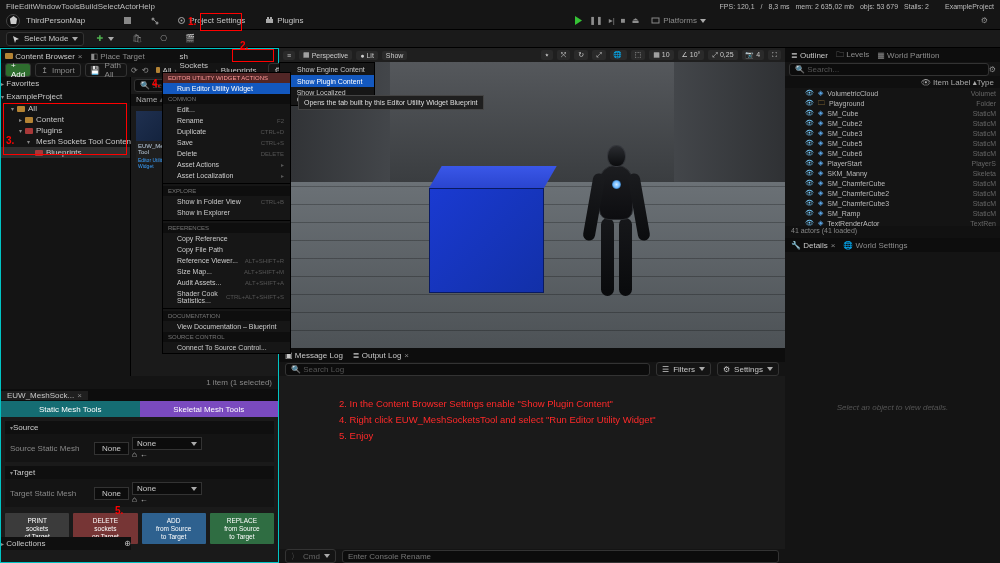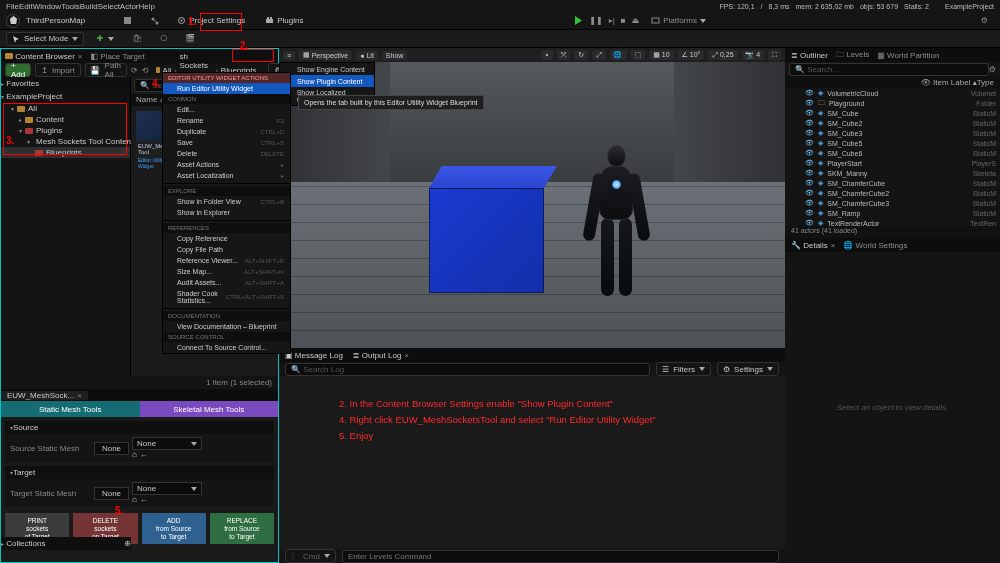--- a/index.html
+++ b/index.html
@@ -452,21 +452,21 @@
       <div class="pill">☰ <span>Filters</span> <span class="tri"></span></div>
       <div class="pill">⚙ <span>Settings</span> <span class="tri"></span></div>
     </div>
     <div id="logBody">
       <div class="line">2. In the Content Browser Settings enable "Show Plugin Content"</div>
       <div class="line">4. Right click EUW_MeshSocketsTool and select "Run Editor Utility Widget"</div>
       <div class="line">5. Enjoy</div>
     </div>
     <div id="cmdBar">
       <div class="pill">〉<span>Cmd</span> <span class="tri"></span></div>
-      <div class="searchinp">Enter Levels Command</div>
+      <div class="searchinp">Enter Console Rename</div>
     </div>
   </div>
 
   <div id="rightcol">
     <div id="outTabs">
       <span class="row"><span>≣</span>&nbsp;<span>Outliner</span></span>
       <span class="grey">🗀 <span>Levels</span></span>
       <span class="grey">▦ <span>World Partition</span></span>
     </div>
     <div id="outSearch" class="row">

